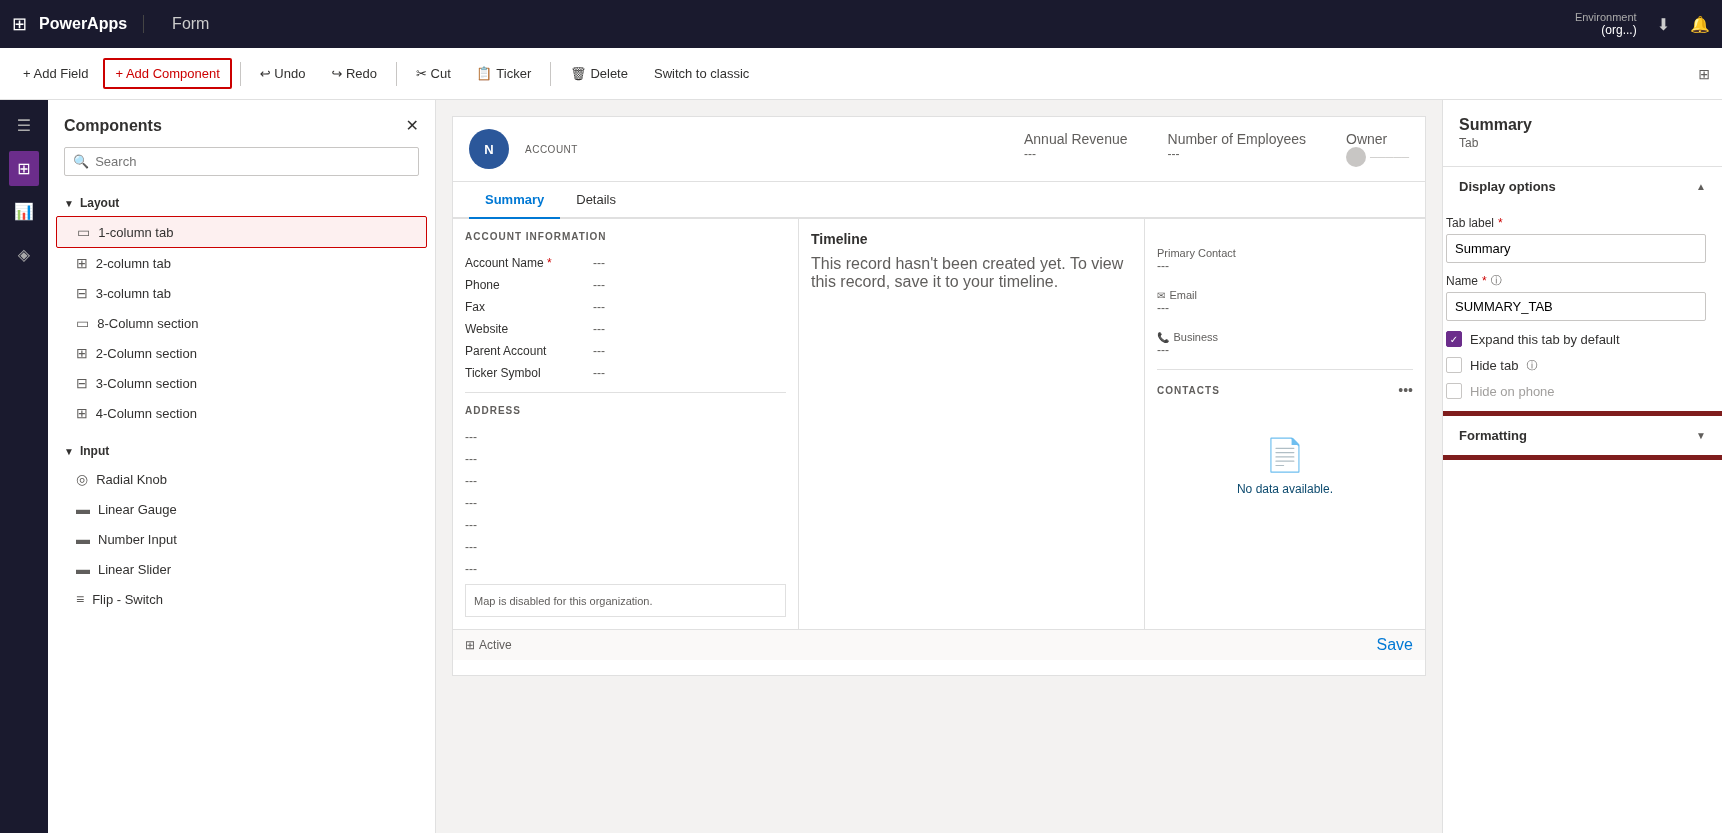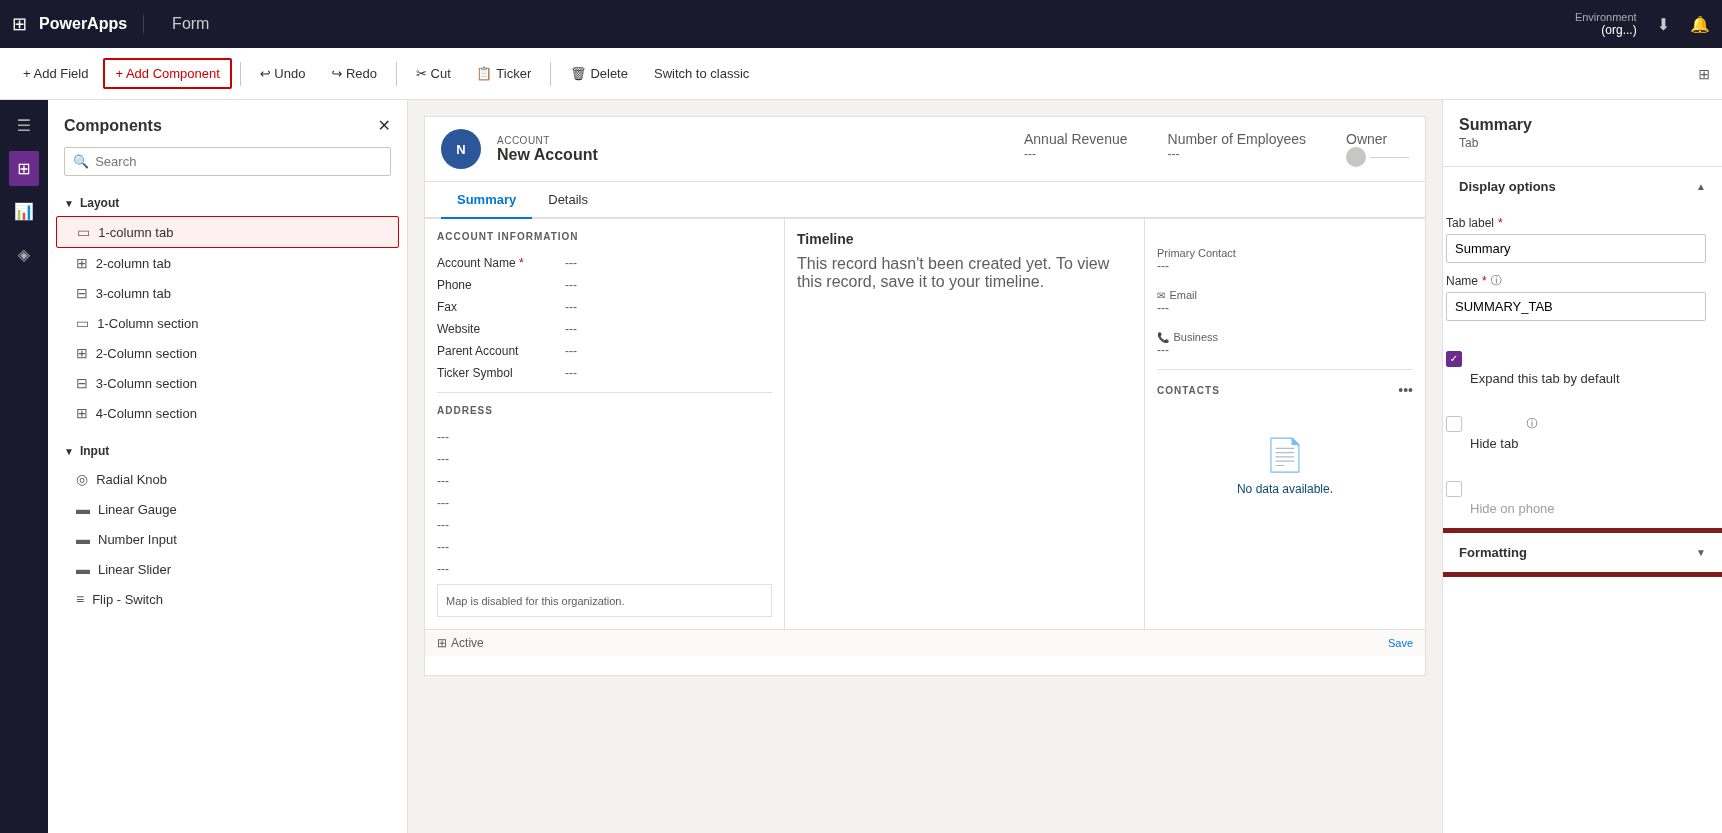--- a/index.html
+++ b/index.html
@@ -41,21 +41,21 @@
     
     .icon-sidebar {
       width: 48px; background: #1a1a2e; display: flex; flex-direction: column;
       align-items: center; padding: 8px 0; gap: 8px;
     }
     .icon-sidebar .si { color: #aaa; font-size: 16px; cursor: pointer; padding: 8px; }
     .icon-sidebar .si.active { color: white; background: #6b2d8b; border-radius: 2px; }
 
     
     .components-panel {
-      width: 360px; background: white; border-right: 1px solid #e0e0e0;
+      width: 388px; background: white; border-right: 1px solid #e0e0e0;
       display: flex; flex-direction: column; overflow: hidden;
     }
     .panel-header {
       display: flex; align-items: center; justify-content: space-between;
       padding: 16px 16px 8px 16px; font-size: 16px; font-weight: 600; color: #323130;
     }
     .panel-close { cursor: pointer; font-size: 16px; color: #323130; background: none; border: none; }
     .search-box {
       margin: 4px 16px 12px 16px; display: flex; align-items: center;
       border: 1px solid #c8c6c4; border-radius: 2px; padding: 6px 8px; gap: 6px;
@@ -146,21 +146,21 @@
     .sub-section { margin-top: 16px; }
     .sub-field-label { font-size: 11px; color: #605e5c; display: flex; align-items: center; gap: 4px; }
     .sub-field-label .sub-icon { font-size: 10px; }
     .map-disabled { font-size: 11px; color: #605e5c; padding: 8px 0; }
 
     .form-footer {
       display: flex; justify-content: space-between; align-items: center;
       padding: 6px 12px; border-top: 1px solid #e0e0e0; background: #faf9f8;
     }
     .footer-left { display: flex; align-items: center; gap: 4px; font-size: 12px; color: #605e5c; }
-    .footer-right { font-size: 11px; color: #0078d4; cursor: pointer; }
+    .footer-right { font-size: 16px; color: #0078d4; cursor: pointer; }
 
     
     .properties-panel {
       width: 280px; background: white; border-left: 1px solid #e0e0e0;
       overflow-y: auto; display: flex; flex-direction: column;
     }
     .props-header {
       padding: 16px; border-bottom: 1px solid #e0e0e0;
     }
     .props-title { font-size: 16px; font-weight: 600; color: #323130; }
@@ -185,21 +185,21 @@
     }
     .prop-checkbox-row {
       display: flex; align-items: center; gap: 8px; margin-top: 10px;
     }
     .prop-checkbox {
       width: 16px; height: 16px; border: 1px solid #c8c6c4; border-radius: 2px;
       display: flex; align-items: center; justify-content: center; cursor: pointer; flex-shrink: 0;
     }
     .prop-checkbox.checked { background: #6b2d8b; border-color: #6b2d8b; }
     .prop-checkbox.checked::after { content: '✓'; color: white; font-size: 10px; }
-    .prop-checkbox-label { font-size: 13px; color: #323130; margin-top: 40px; }
+    .prop-checkbox-label { font-size: 13px; color: #323130; }
     .prop-checkbox-label.disabled { color: #a19f9d; }
     .info-icon { font-size: 11px; color: #605e5c; cursor: help; }
 
     
     ::-webkit-scrollbar { width: 6px; }
     ::-webkit-scrollbar-track { background: #f3f2f1; }
     ::-webkit-scrollbar-thumb { background: #c8c6c4; border-radius: 3px; }
   </style>
 </head>
 <body>
@@ -265,21 +265,21 @@
       <div class="comp-item">
         <span class="ci">⊞</span>
         <span>2-column tab</span>
       </div>
       <div class="comp-item">
         <span class="ci">⊟</span>
         <span>3-column tab</span>
       </div>
       <div class="comp-item">
         <span class="ci">▭</span>
-        <span>1-Column section</span>
+        <span>8-Column section</span>
       </div>
       <div class="comp-item">
         <span class="ci">⊞</span>
         <span>2-Column section</span>
       </div>
       <div class="comp-item">
         <span class="ci">⊟</span>
         <span>3-Column section</span>
       </div>
       <div class="comp-item">
@@ -314,21 +314,20 @@
     </div>
   </div>
 
   <div class="canvas-area">
     <div class="form-preview">
 
       <div class="form-header">
         <div class="account-avatar">N</div>
         <div class="form-header-info">
           <div class="form-header-label">ACCOUNT</div>
-          <div class="form-header-name">New Account</div>
         </div>
         <div class="header-fields">
           <div class="header-field-item">
             <div class="header-field-label">Annual Revenue</div>
             <div class="header-field-value">---</div>
           </div>
           <div class="header-field-item">
             <div class="header-field-label">Number of Employees</div>
             <div class="header-field-value">---</div>
           </div>

